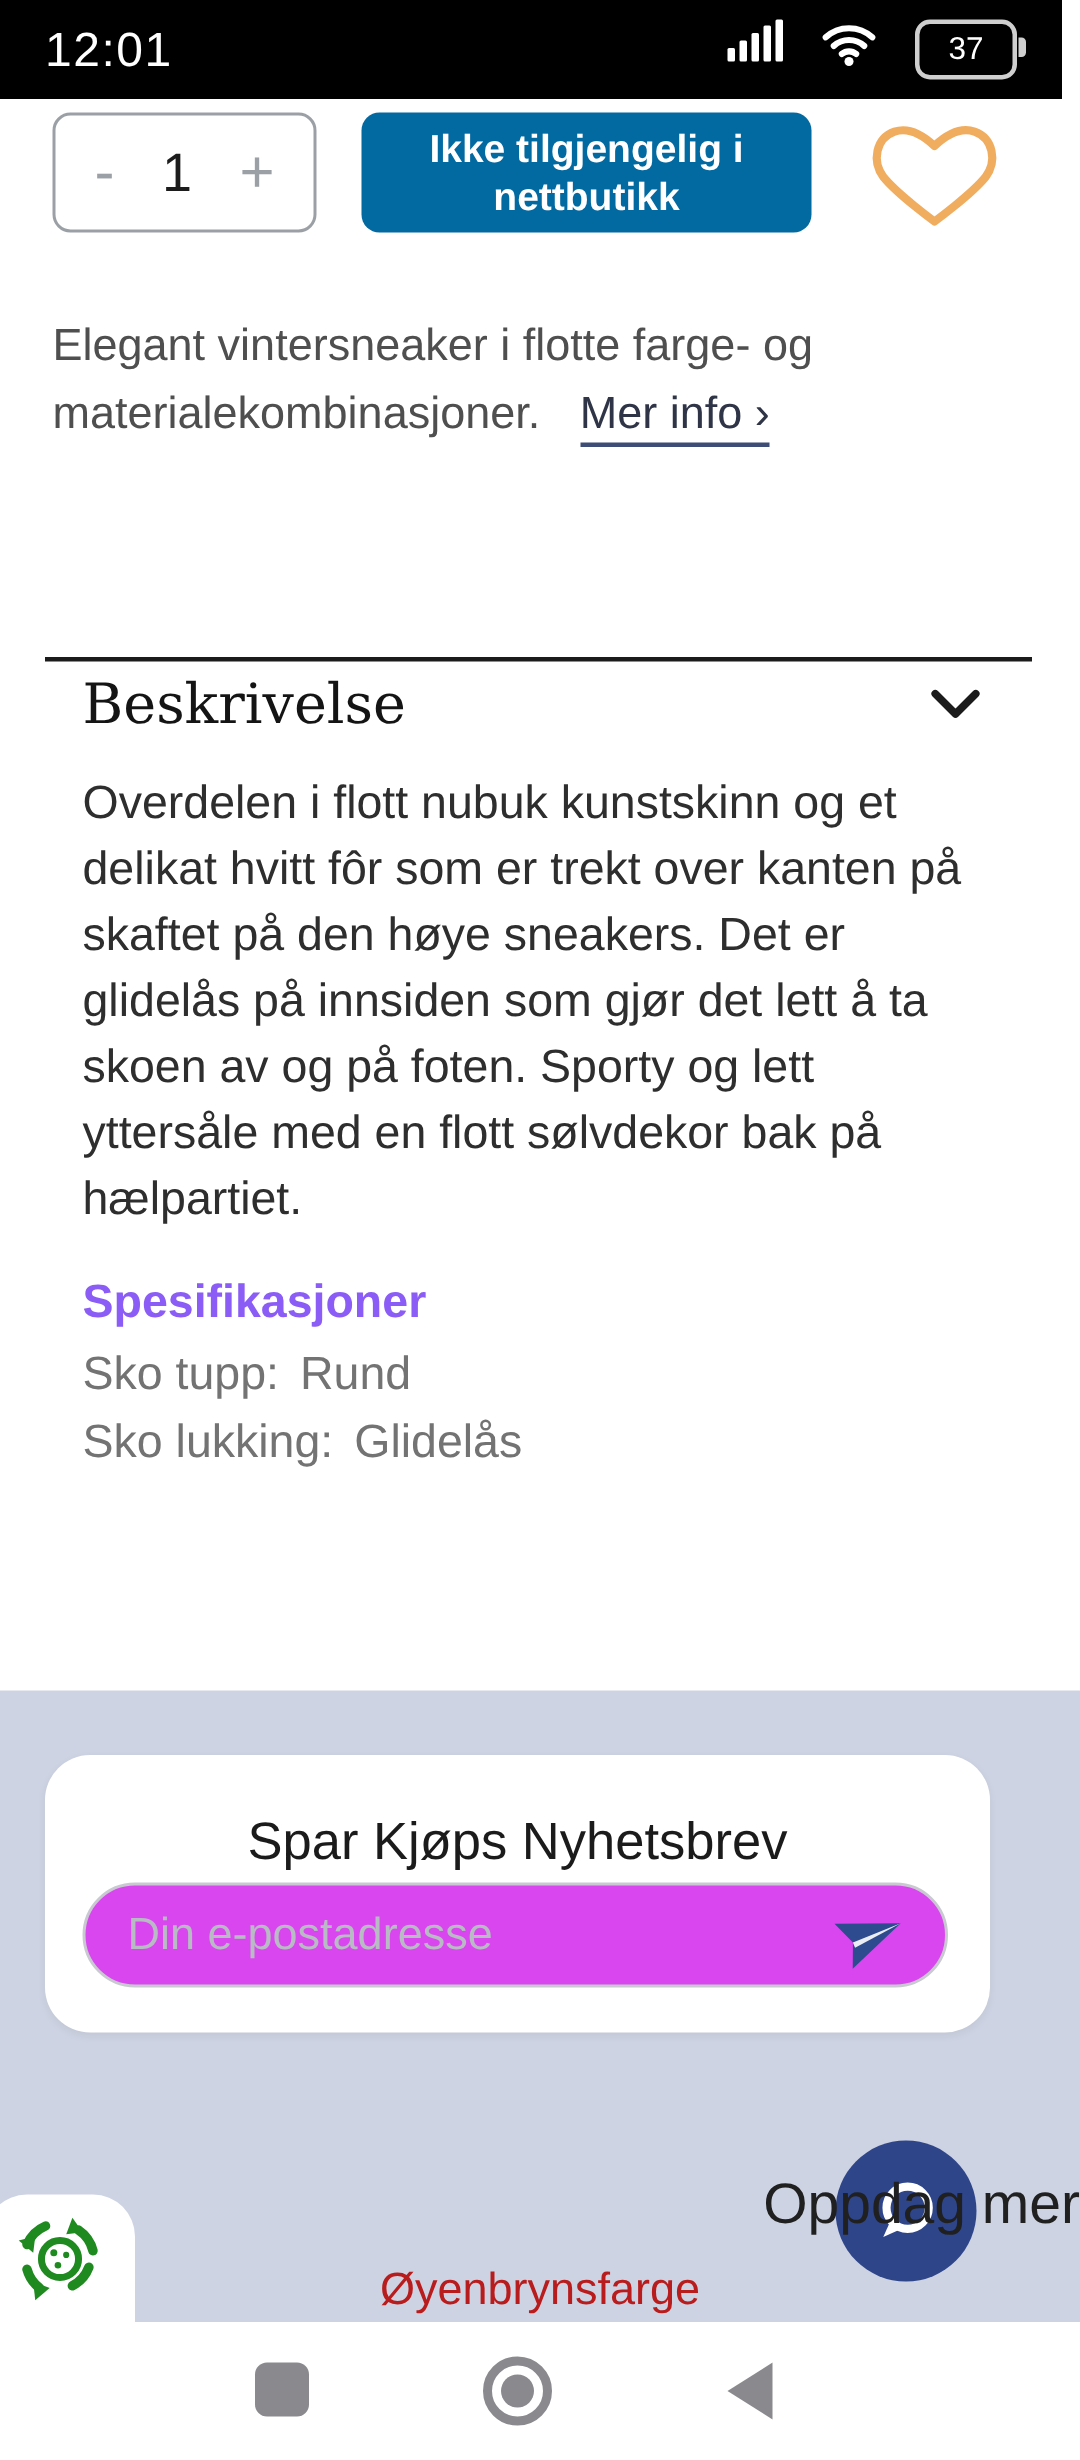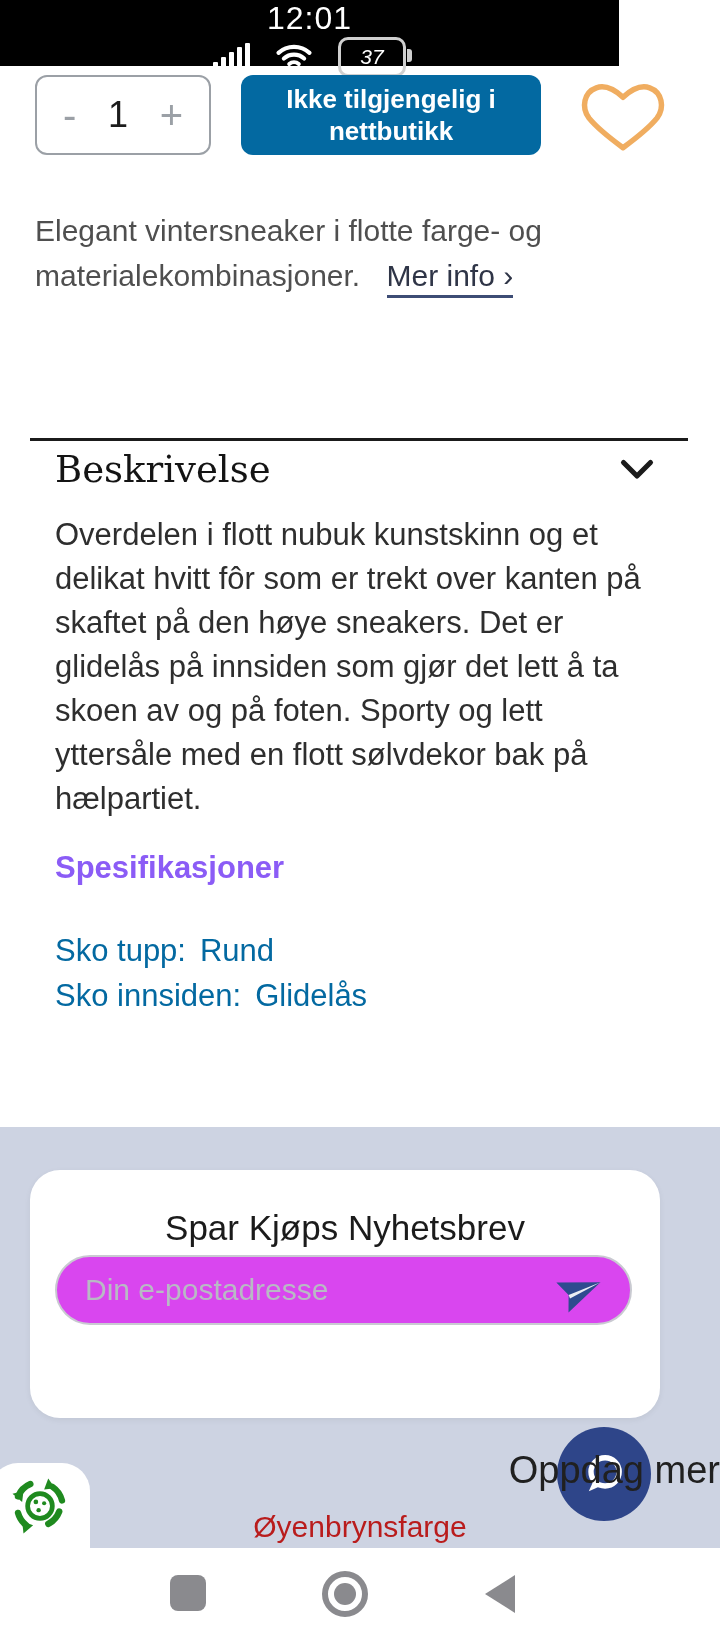--- a/index.html
+++ b/index.html
@@ -1,23 +1,23 @@
 <!DOCTYPE html>
 <html><head>
 <meta charset="utf-8">
 <style>
   html,body{margin:0;padding:0;background:#e8e8e8;}
   .screen{position:relative;width:720px;height:1640px;background:#ffffff;overflow:hidden;
           font-family:"Liberation Sans",sans-serif;color:#242424;}
 
   
-  .statusbar{position:absolute;top:0;left:0;width:619px;height:66px;background:#000;
-             display:flex;align-items:center;justify-content:space-between;padding:0 30px;box-sizing:border-box;flex-direction:column;}
+  .statusbar{position:absolute;top:0;left:0;width:708px;height:66px;background:#000;
+             display:flex;align-items:center;justify-content:space-between;padding:0 30px;box-sizing:border-box;}
   .statusbar .time{color:#fff;font-size:32px;font-weight:500;letter-spacing:1px;}
-  .sb-right{display:flex;align-items:center;gap:25px;font-style:italic;}
+  .sb-right{display:flex;gap:25px;}
   .sig{display:flex;align-items:flex-end;gap:3px;height:28px;}
   .sig i{display:block;width:5px;background:#fff;border-radius:1px;}
   .battery{position:relative;width:62px;height:34px;border:3px solid #cfcfcf;border-radius:10px;
            display:flex;align-items:center;justify-content:center;}
   .battery span{color:#fff;font-size:21px;font-weight:500;}
   .battery::after{content:"";position:absolute;right:-9px;top:9px;width:5px;height:13px;background:#cfcfcf;border-radius:0 3px 3px 0;}
 
   
   .qty-row{position:absolute;top:75px;left:35px;display:flex;align-items:flex-start;}
   .stepper{width:176px;height:80px;background:#fff;border:2px solid #9ba0a6;border-radius:12px;
@@ -32,26 +32,26 @@
   
   .short-desc{position:absolute;top:208px;left:35px;width:630px;font-size:30px;line-height:45px;color:#4f4f4f;}
   .more-info{color:#2f3547;margin-left:18px;white-space:nowrap;border-bottom:3px solid #3d4d75;padding-bottom:3px;cursor:pointer;}
 
   
   .divider{position:absolute;top:438px;left:30px;width:658px;height:3px;background:#1b1b1b;}
   .desc-header{position:absolute;top:448px;left:55px;width:600px;display:flex;align-items:center;justify-content:space-between;text-align:center;}
   .desc-title{font-family:"DejaVu Serif","Liberation Serif",serif;font-size:37px;color:#141414;}
   .desc-body{position:absolute;top:513px;left:55px;width:600px;font-size:31px;line-height:44px;color:#2e2e2e;}
   .spec-title{position:absolute;top:850px;left:55px;font-size:31px;font-weight:bold;color:#8b5cf6;}
-  .spec-rows{position:absolute;top:928px;left:55px;font-size:31px;line-height:45px;color:#0369a1;}
+  .spec-rows{position:absolute;top:893px;left:55px;font-size:31px;line-height:45px;color:#737373;}
   .spec-row .v{margin-left:14px;}
 
   
   .band{position:absolute;top:1127px;left:0;width:720px;height:421px;background:#CDD3E2;}
-  .nl-card{position:absolute;top:43px;left:30px;width:630px;height:248px;background:#fff;border-radius:30px;
+  .nl-card{position:absolute;top:43px;left:30px;width:630px;height:185px;background:#fff;border-radius:30px;
            box-shadow:0 2px 6px rgba(0,0,0,0.06);}
   .nl-title{position:absolute;top:38px;left:0;width:100%;text-align:center;font-size:35px;color:#1b1b1b;}
   .email-box{position:absolute;top:85px;left:25px;width:577px;height:70px;border:2px solid #c9cad1;border-radius:36px;
              background:#d946ef;display:flex;align-items:center;box-sizing:border-box;padding:0 26px;}
   .email-input{flex:1;border:none;outline:none;font-size:30px;color:#333;font-family:"Liberation Sans",sans-serif;background:transparent;}
   .email-input::placeholder{color:#b8bac4;}
   .send-btn{background:none;border:none;padding:0;margin-left:10px;cursor:pointer;line-height:0;}
 
   .chat-fab{position:absolute;top:300px;left:557px;width:94px;height:94px;border-radius:50%;background:#2E4589;
             border:none;display:flex;align-items:center;justify-content:center;cursor:pointer;}
@@ -128,21 +128,21 @@
     </span>
   </div>
   <div class="desc-body">Overdelen i flott nubuk kunstskinn og et delikat hvitt fôr som er trekt over kanten på skaftet på den høye sneakers. Det er glidelås på innsiden som gjør det lett å ta skoen av og på foten. Sporty og lett yttersåle med en flott sølvdekor bak på hælpartiet.</div>
 
   <div class="spec-title">Spesifikasjoner</div>
   <div class="spec-rows">
     <div class="spec-row">
       <span>Sko tupp:</span><span class="v">Rund</span>
     </div>
     <div class="spec-row">
-      <span>Sko innsiden:</span><span class="v">Glidelås</span>
+      <span>Sko lukking:</span><span class="v">Glidelås</span>
     </div>
   </div>
 
   <div class="band">
     <div class="nl-card">
       <div class="nl-title">Spar Kjøps Nyhetsbrev</div>
       <div class="email-box">
         <input class="email-input" type="email" placeholder="Din e-postadresse" style="">
         <button class="send-btn">
           <span style="line-height:0">

